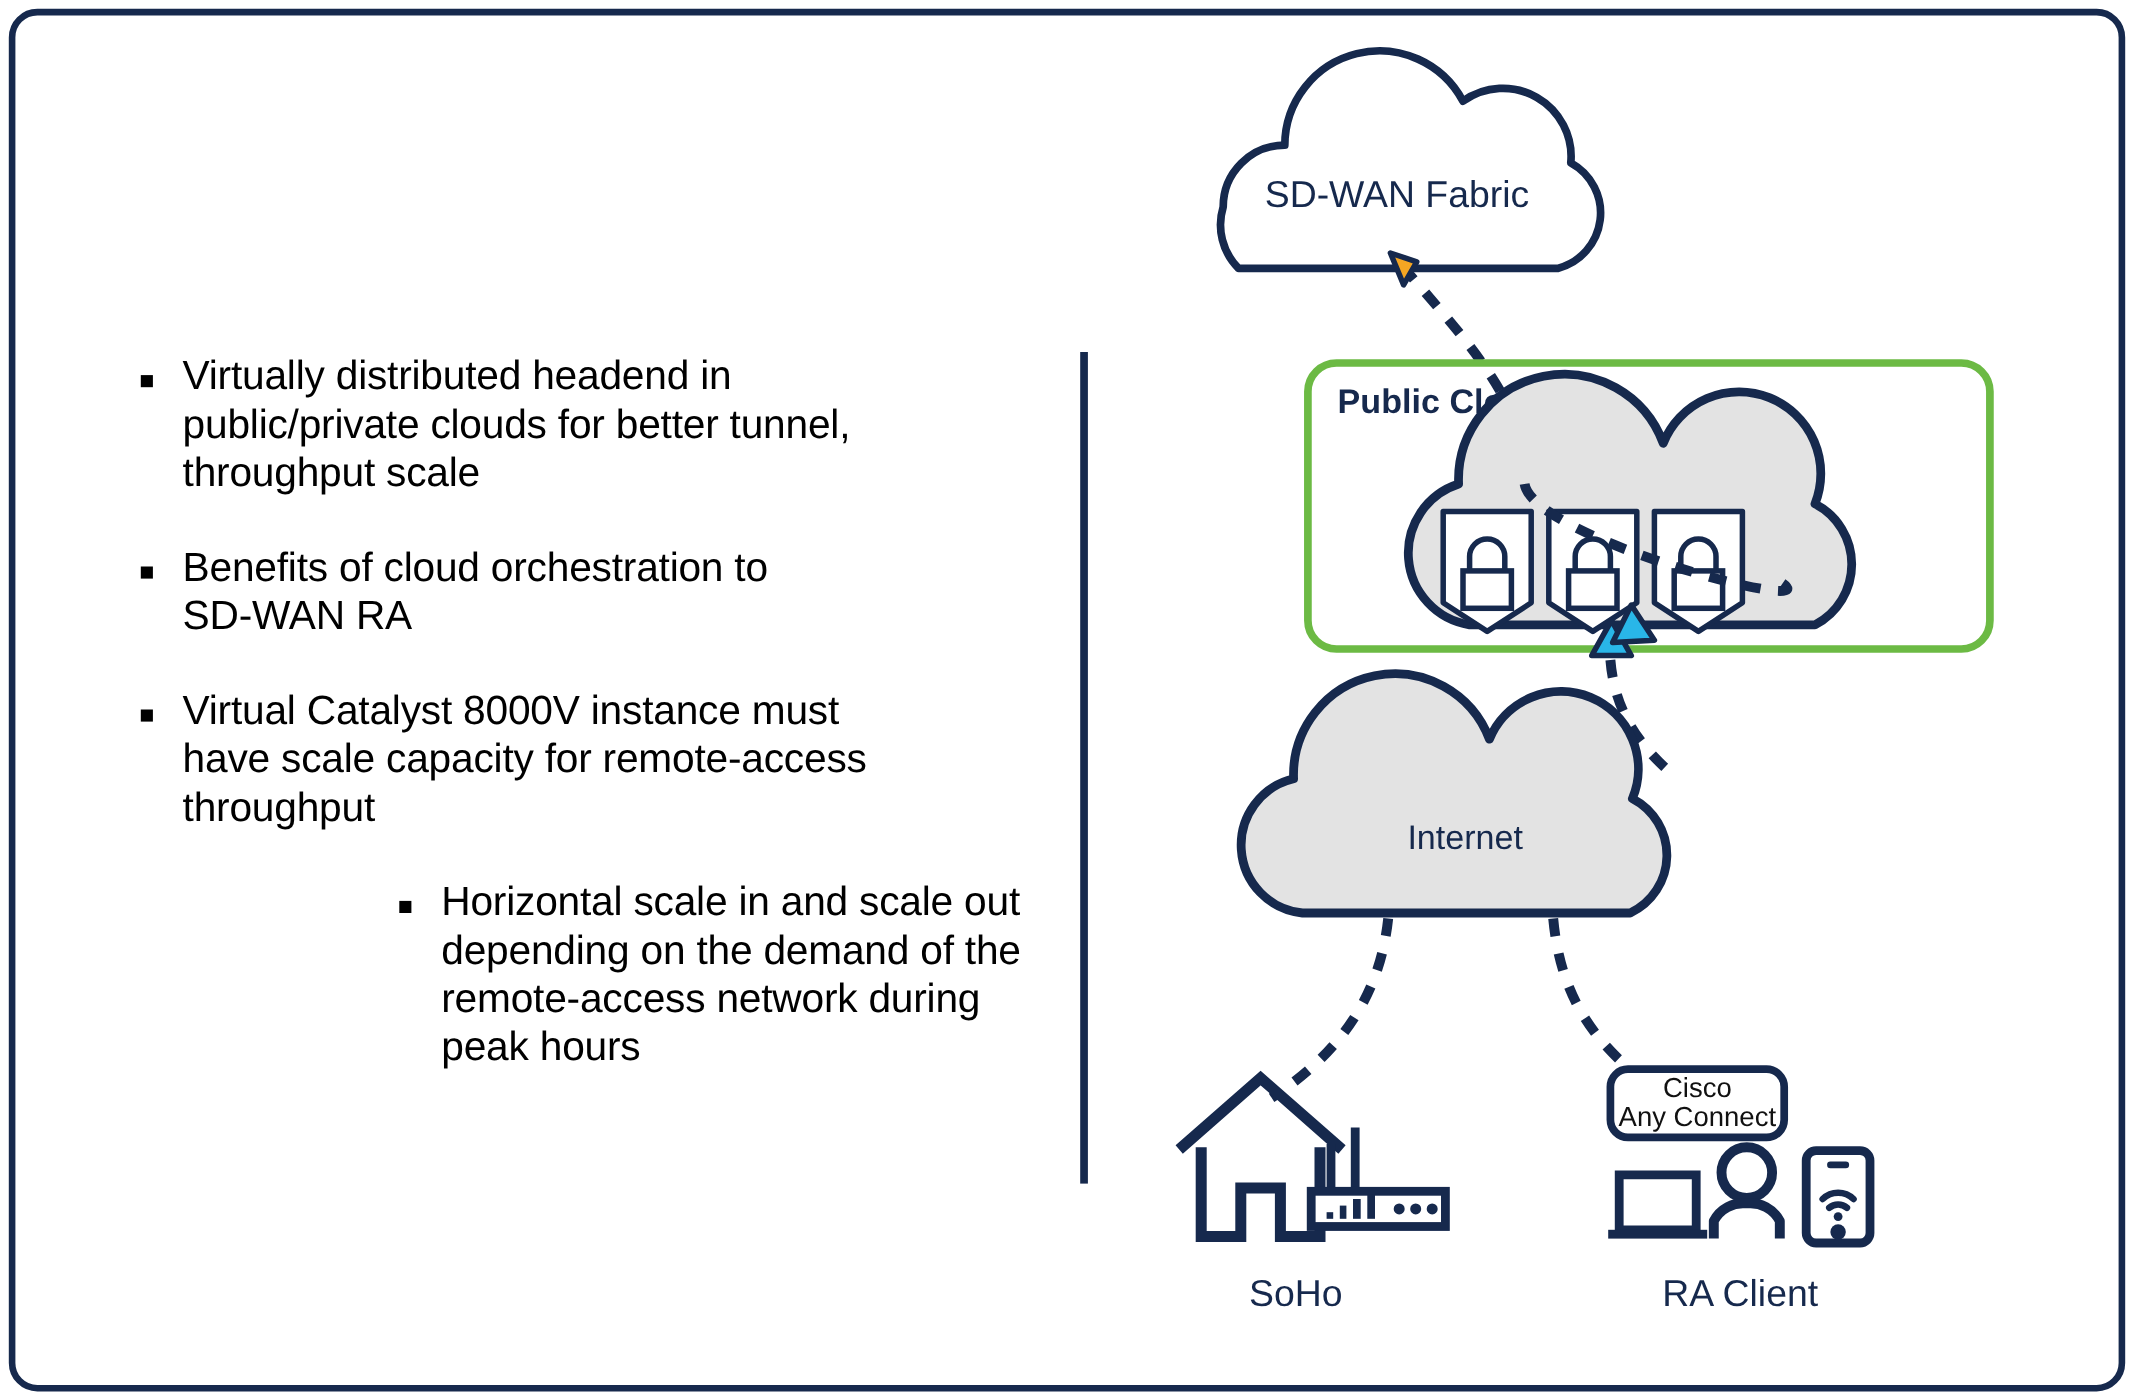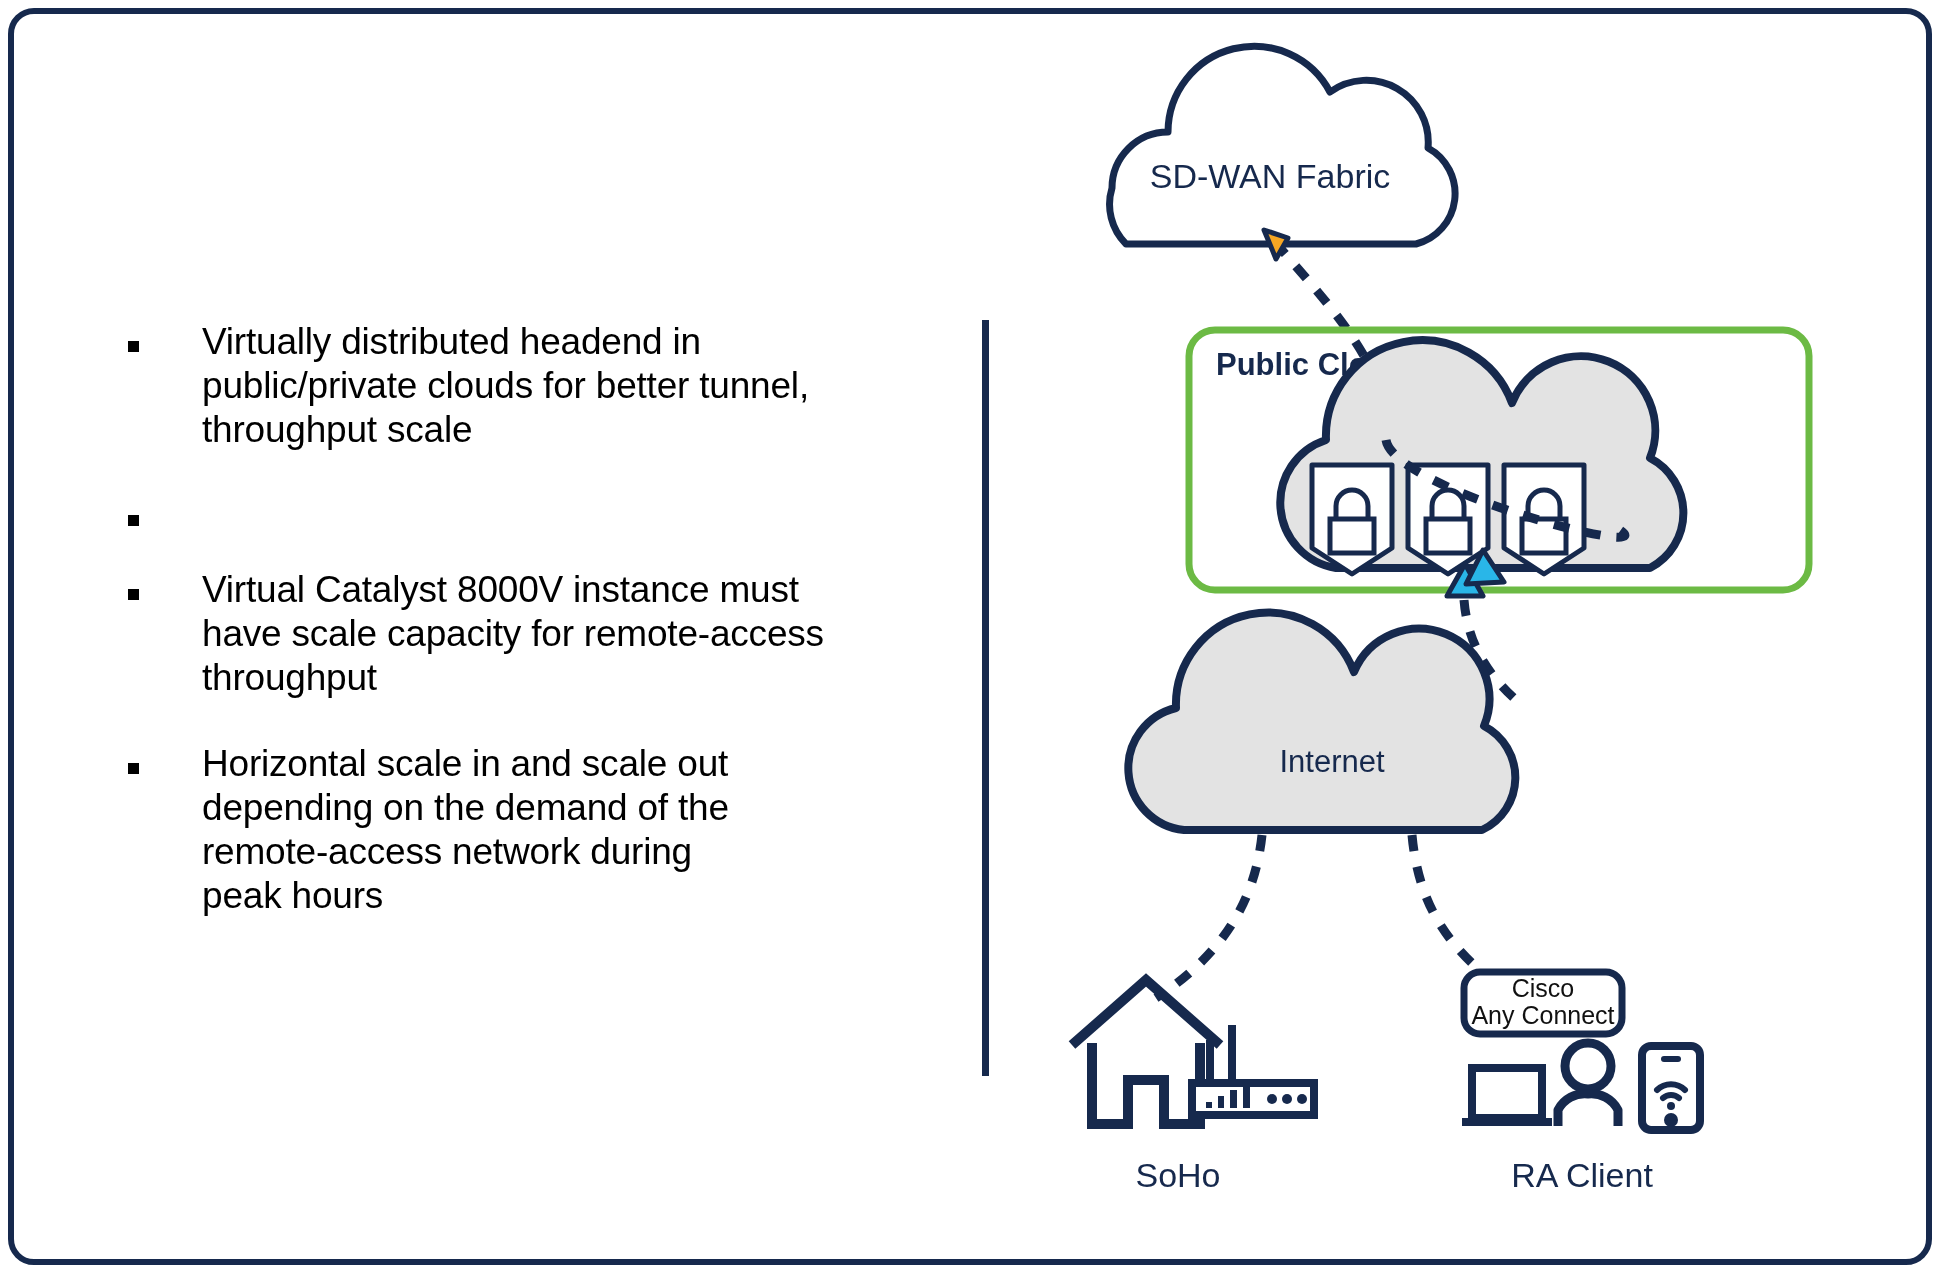--- a/index.html
+++ b/index.html
@@ -33,23 +33,22 @@
     position: absolute;
     left: 128px;
     top: 320px;
     width: 800px;
   }
   .bullet {
     position: relative;
     display: flex;
     align-items: flex-start;
     margin-bottom: 42px;
-    gap: 36px;
-  }
-  .bullet:last-child { margin-bottom: 0; }
+  }
+  .bullet:last-child { margin-bottom: 0; justify-content: flex-end; }
   .bullet-mark {
     flex: 0 0 auto;
     width: 11px;
     height: 11px;
     background: #000000;
     margin-top: 21px;
     margin-right: 27px;
   }
   .bullet-text {
     font-size: 37px;
@@ -94,20 +93,22 @@
 
   <div id="bullets">
     <div class="bullet">
       <span class="bullet-mark"></span>
       <span class="bullet-text">Virtually distributed headend in
 public/private clouds for better tunnel,
 throughput scale</span>
     </div>
     <div class="bullet">
       <span class="bullet-mark"></span>
+      <span class="bullet-text">Benefits of cloud orchestration to
+SD-WAN RA</span>
     </div>
     <div class="bullet">
       <span class="bullet-mark"></span>
       <span class="bullet-text">Virtual Catalyst 8000V instance must
 have scale capacity for remote-access
 throughput</span>
     </div>
     <div class="bullet">
       <span class="bullet-mark"></span>
       <span class="bullet-text">Horizontal scale in and scale out

